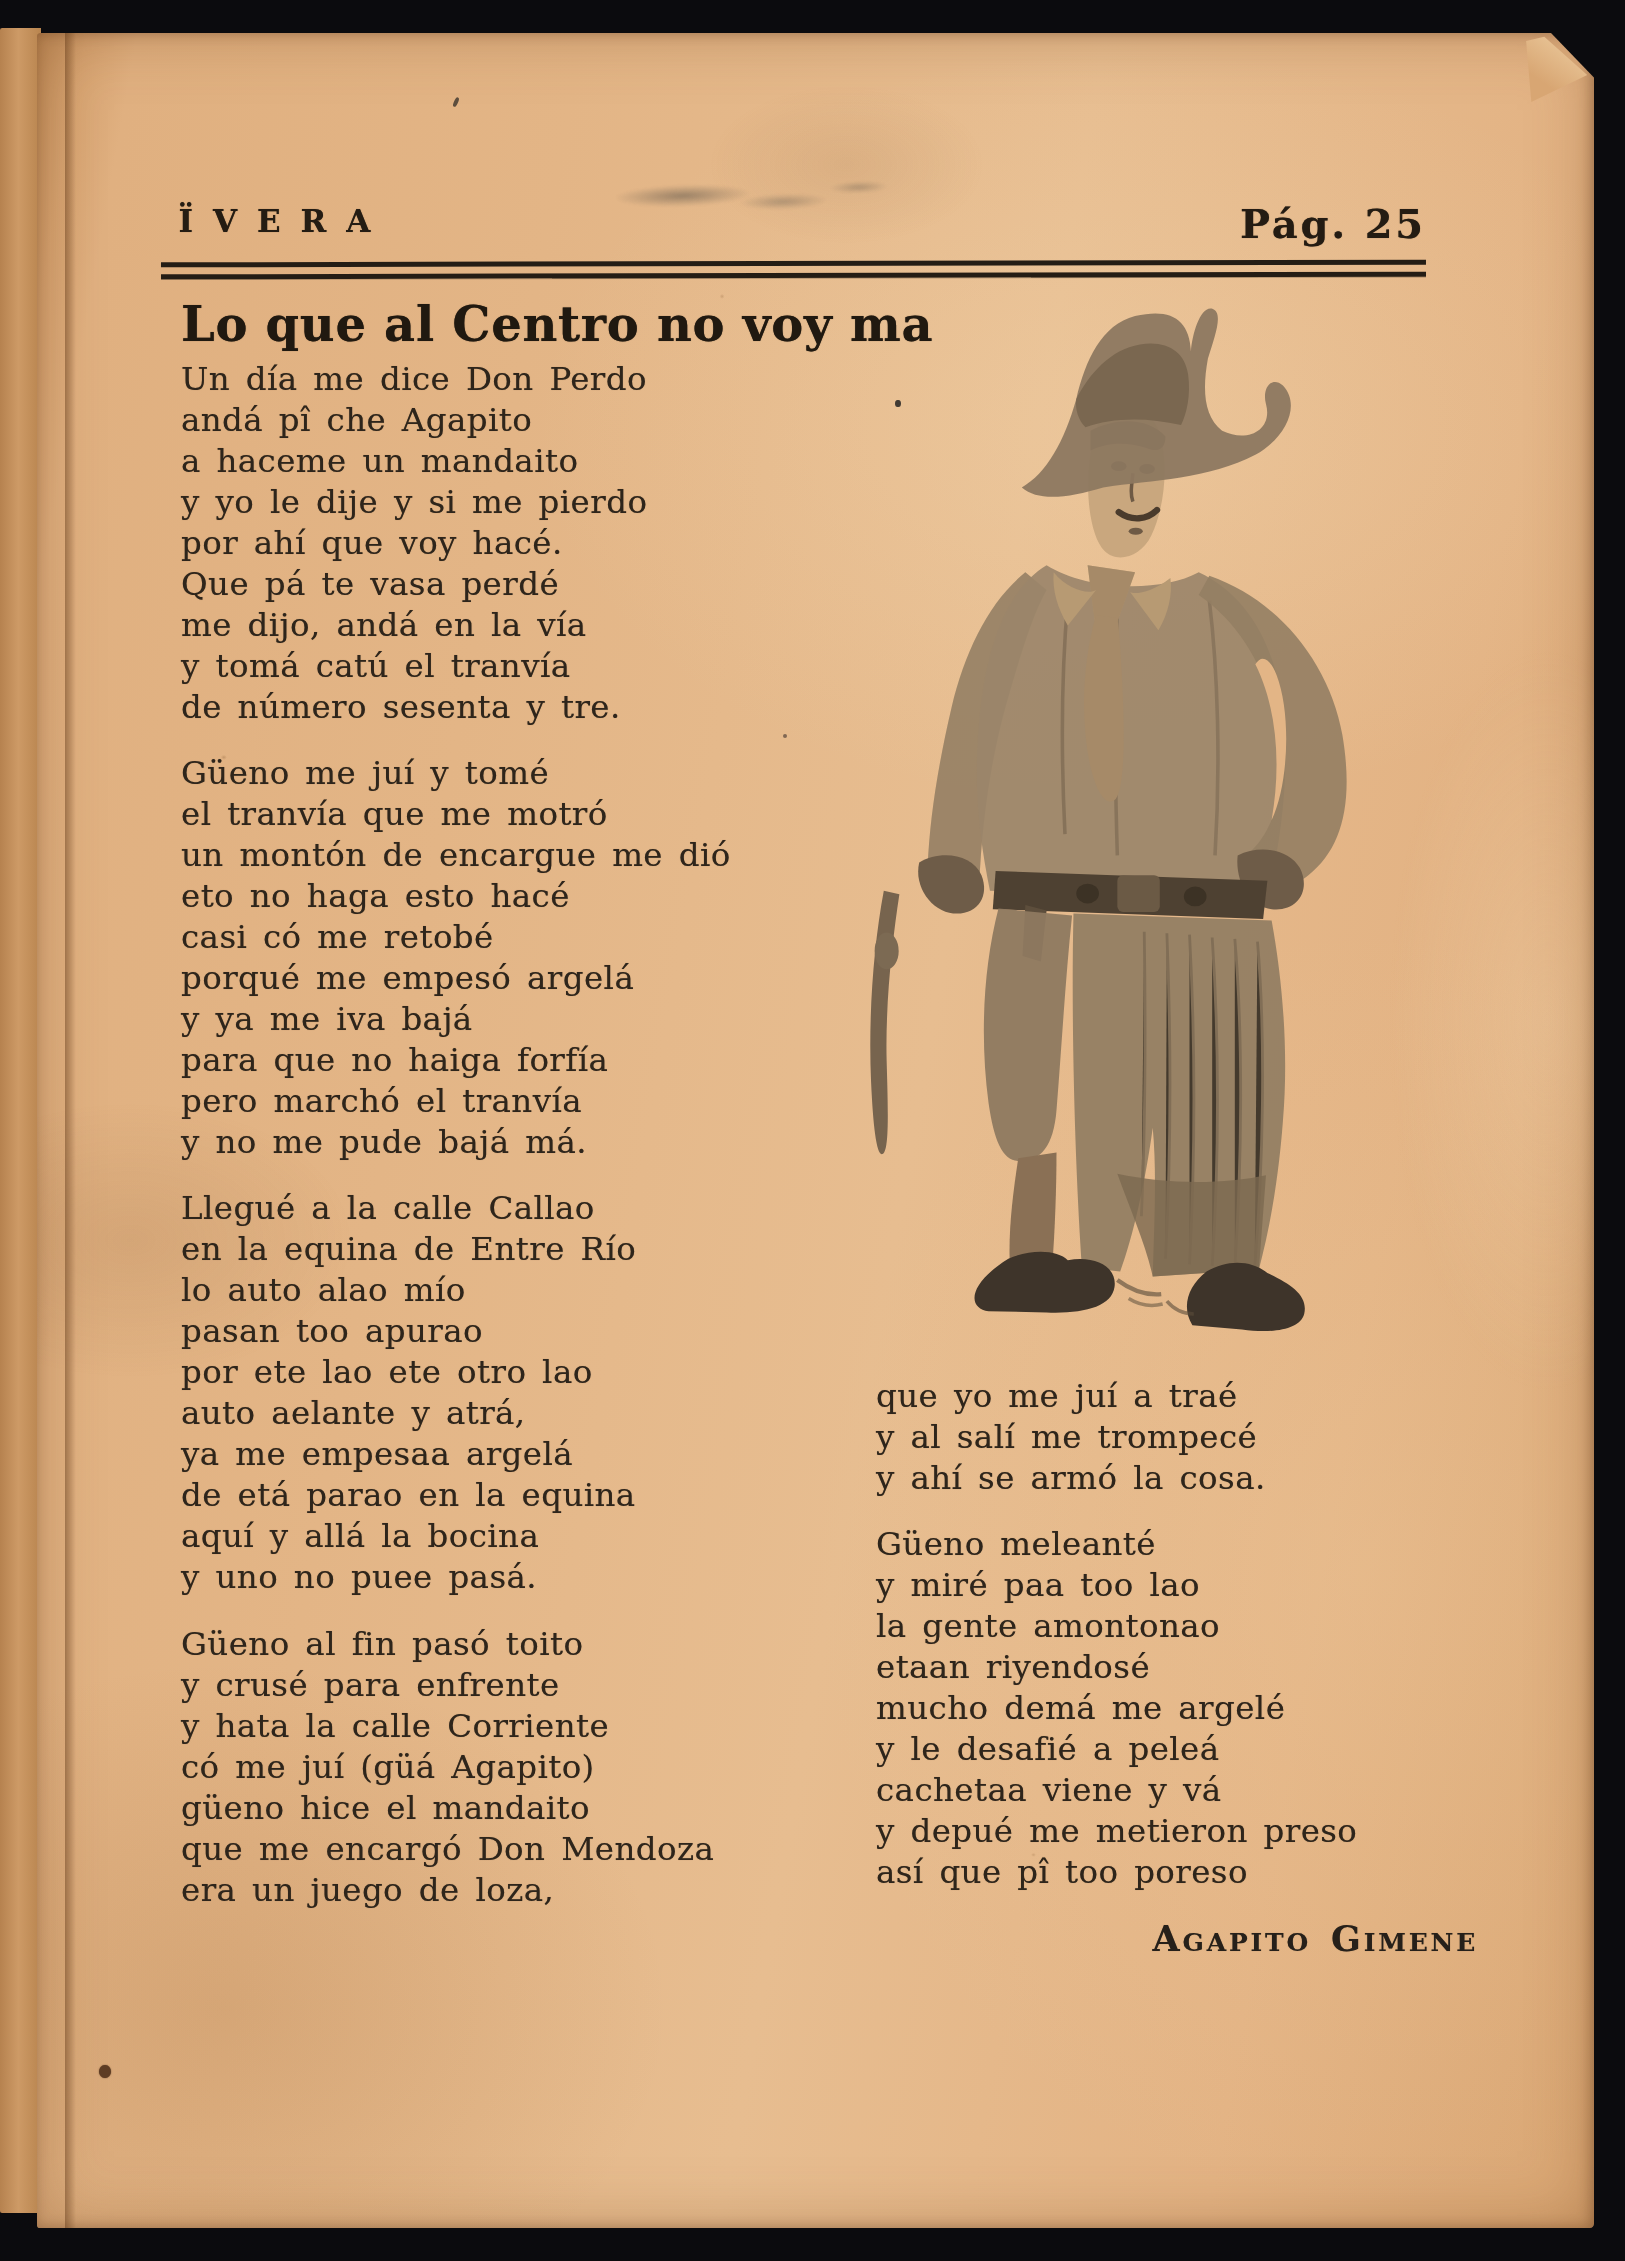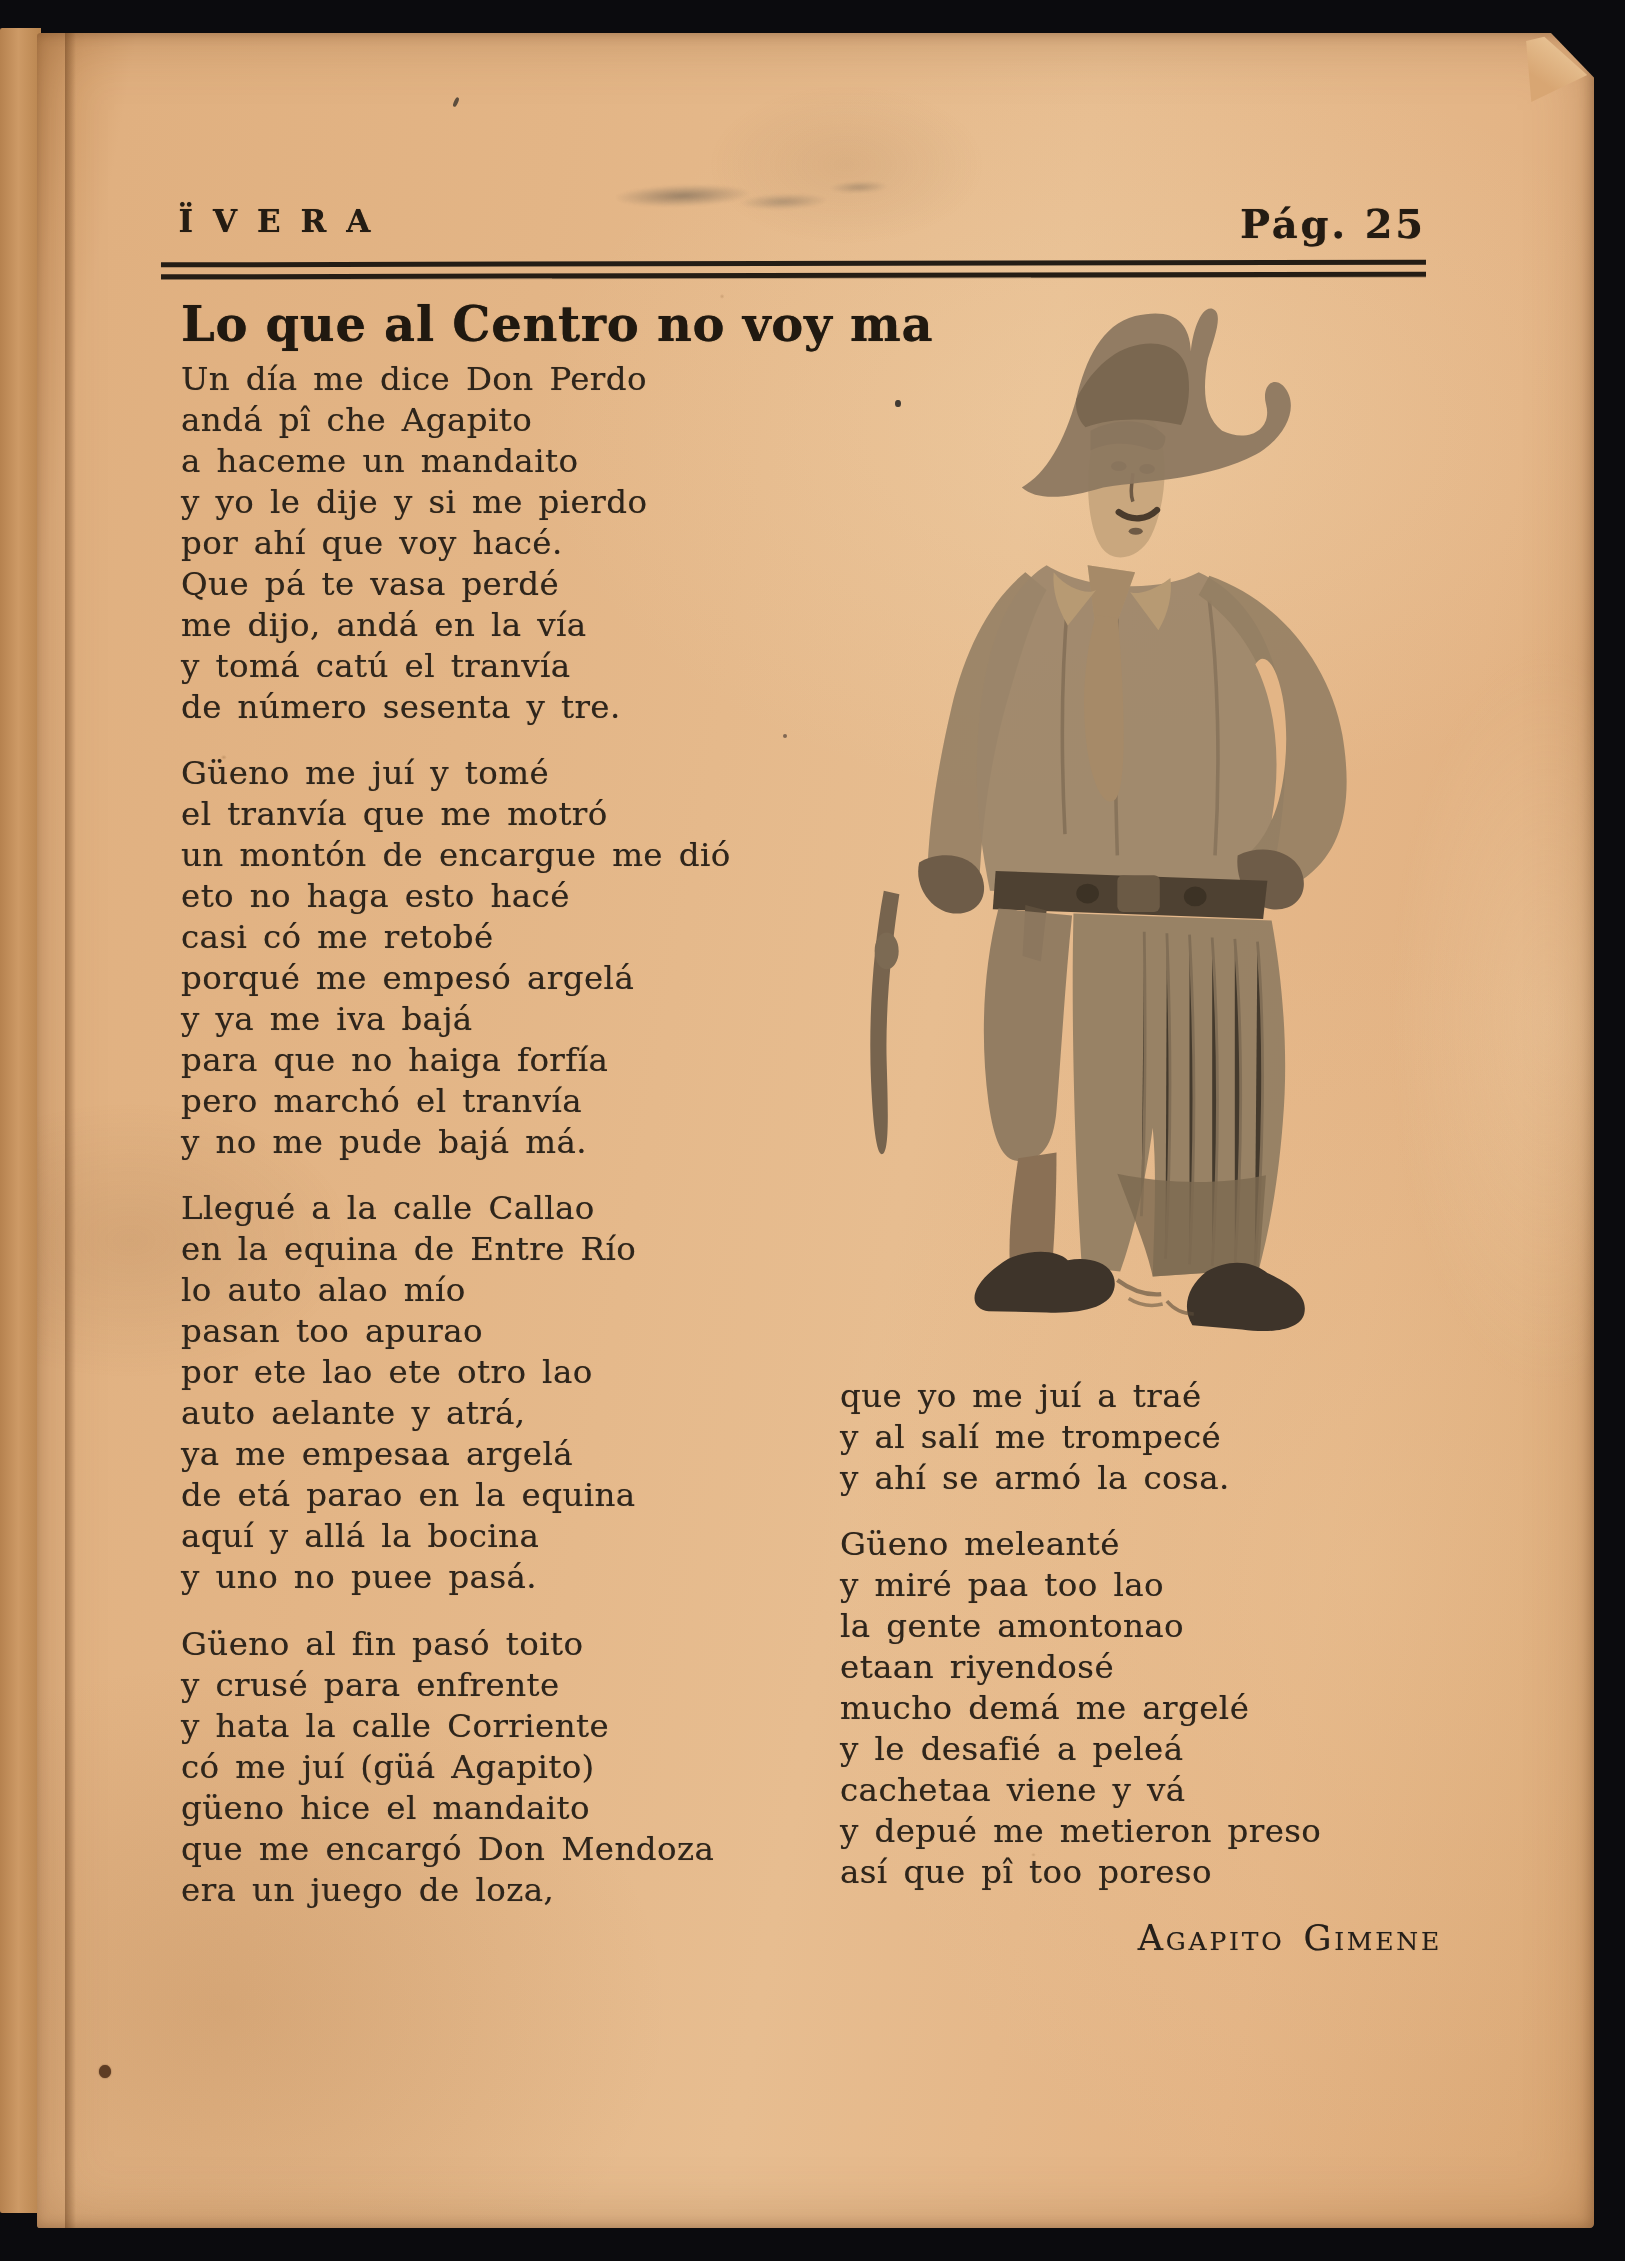--- a/index.html
+++ b/index.html
@@ -85,25 +85,25 @@
     position:absolute;left:144px;top:263px;
     font-size:48px;font-weight:bold;color:#201910;letter-spacing:0.7px;
     text-shadow:0 0 0.7px rgba(25,18,10,.8);
   }
   .col{
     position:absolute;color:#2e251b;
     font-size:32.5px;line-height:41px;word-spacing:5px;letter-spacing:0.4px;
     text-shadow:0 0 0.7px rgba(46,37,27,.45);
   }
   .col-left{left:144px;top:326px;width:678px;}
-  .col-right{left:803px;top:1343px;width:622px;}
+  .col-right{left:839px;top:1343px;width:622px;}
   .stanza{margin:0 0 25.4px 0;}
   .signature{
     margin-top:10px;text-align:right;padding-right:20px;
-    font-variant:small-caps;font-weight:400;font-size:35px;letter-spacing:2.8px;
+    font-variant:small-caps;font-weight:700;font-size:35px;letter-spacing:2.8px;
     color:#26201a;
   }
   .illustration{
     position:absolute;left:776px;top:235px;width:637px;height:1104px;
   }
   .speck{position:absolute;border-radius:50%;}
   .sp1{left:62px;top:2032px;width:12px;height:13.4px;background:#5e3d24;box-shadow:0 0 1.4px #5e3d24;}
   .sp2{left:858px;top:367px;width:5.7px;height:7.8px;background:#413a33;}
   .sp3{left:746px;top:701px;width:4.2px;height:4.2px;background:#55443a;opacity:.7;}
   .sp4{left:417px;top:64px;width:3.5px;height:10px;background:#3c342c;transform:rotate(25deg);opacity:.8;}

